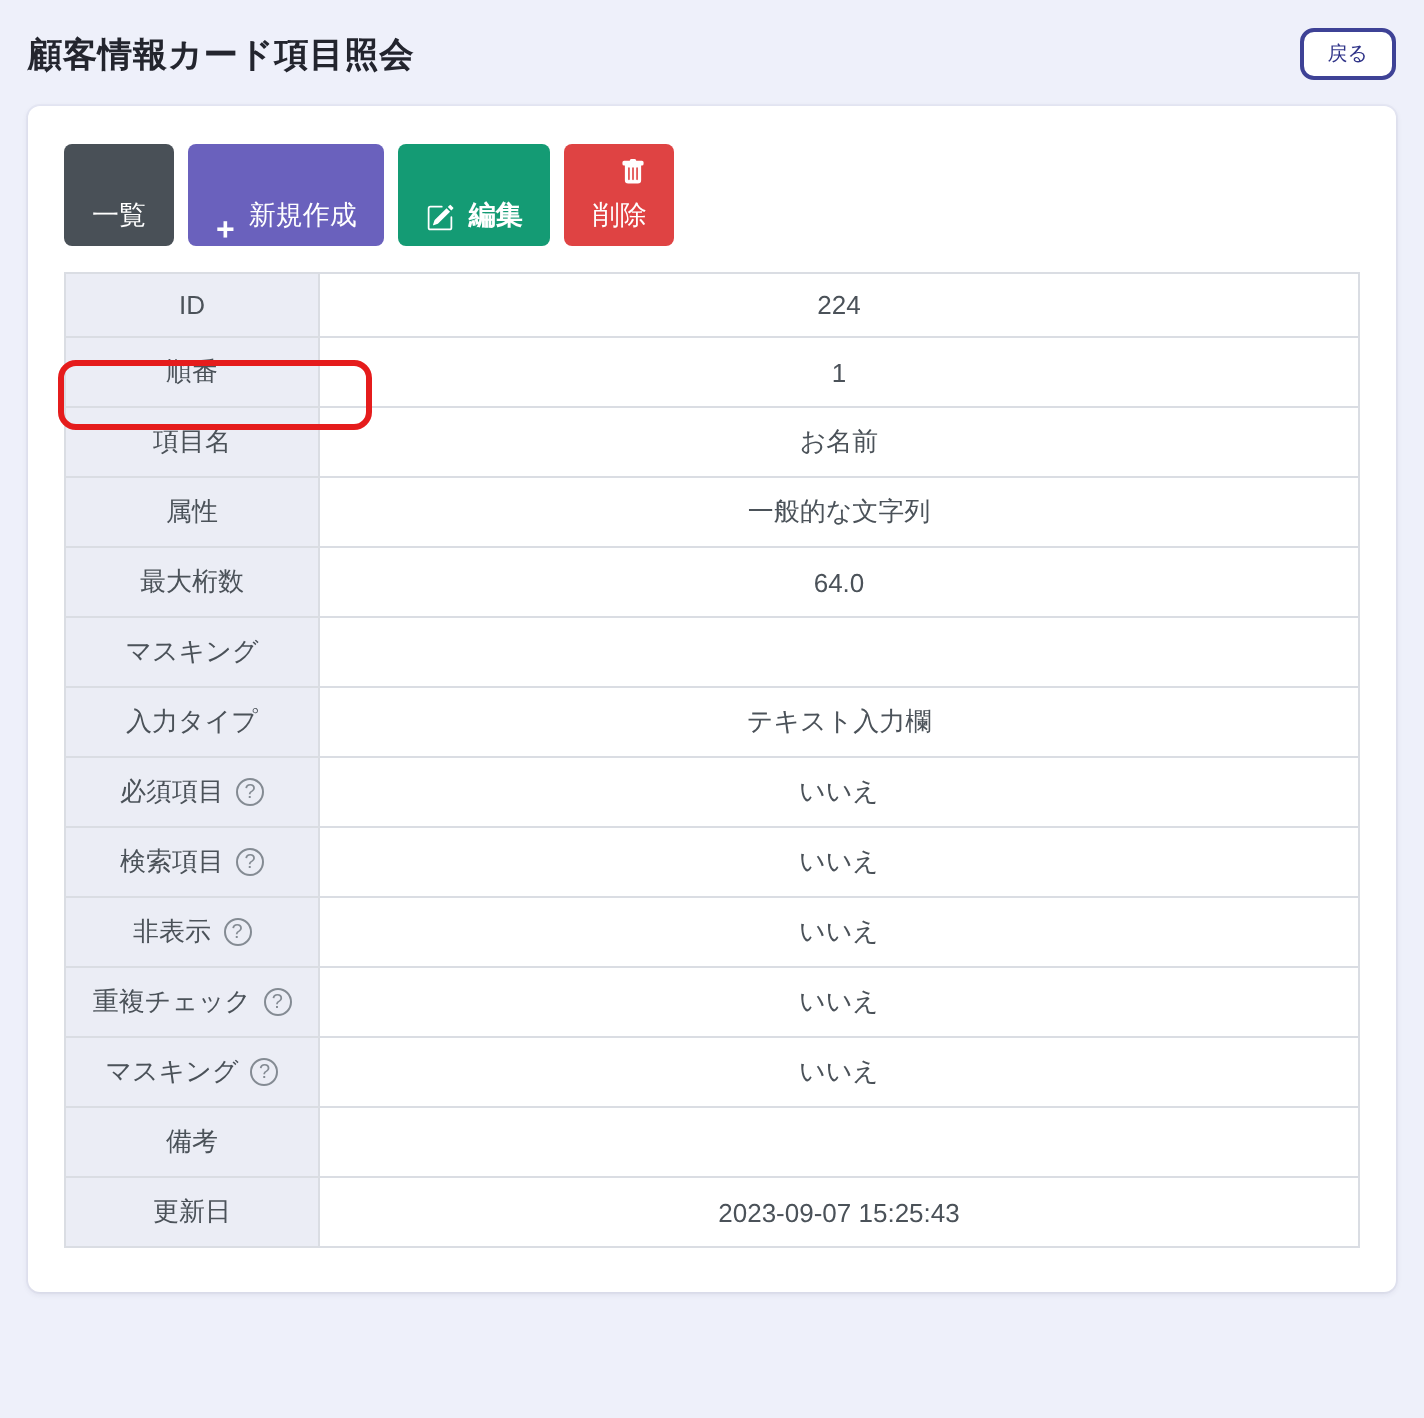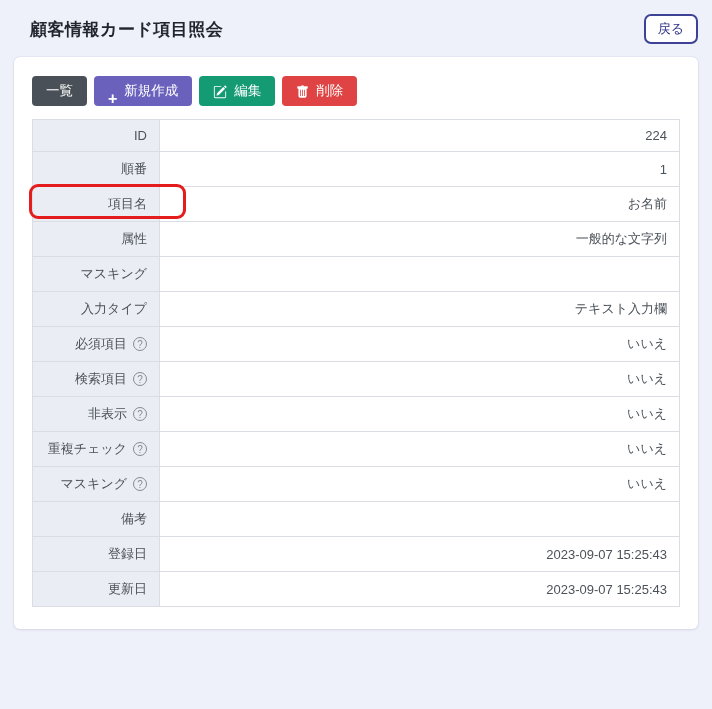--- a/index.html
+++ b/index.html
@@ -22,31 +22,31 @@
   html,body{width:712px;height:709px;}
   body{
     background:var(--page_bg);
     font-family:"Liberation Sans","DejaVu Sans",sans-serif;
     color:var(--text_main);
     position:relative;
     overflow:hidden;
   }
   .page-header{
     display:flex;align-items:center;justify-content:space-between;
-    padding:14px 14px 13px 30px;
+    padding:14px 14px 13px 14px;
   }
   .page-title{
     font-size:17px;font-weight:bold;color:var(--title_color);
     letter-spacing:.5px;
   }
   .back-btn{
     background:#fff;
     border:2px solid var(--back_border);
     color:var(--back_text);
-    font-size:13px;
+    font-size:10px;
     padding:4px 12px;
     border-radius:7px;
     cursor:pointer;
     font-family:inherit;
   }
   .card{
     position:relative;
     margin:0 14px;
     background:var(--card_bg);
     border-radius:6px;
@@ -55,35 +55,35 @@
   }
   .toolbar{display:flex;gap:7px;}
   .btn{
     display:inline-flex;align-items:flex-end;gap:7px;
     border:none;border-radius:4px;
     color:#fff;font-size:13.5px;font-family:inherit;
     padding:7px 14px;cursor:pointer;line-height:1.2;
   }
   .btn-list{background:var(--list_btn);}
   .btn-create{background:var(--create_btn);}
-  .btn-edit{background:var(--edit_btn);}
-  .btn-delete{background:var(--delete_btn);}
+  .btn-edit{background:var(--edit_btn);font-weight:bold;}
+  .btn-delete{background:var(--delete_btn);flex-direction:column;}
   .btn .plus{font-size:16px;font-weight:bold;line-height:0;}
   .btn svg{display:block;}
   table.detail{
     width:100%;
     margin-top:13px;
     border-collapse:collapse;
     font-size:13px;
   }
   table.detail th, table.detail td{
     border:1px solid var(--table_border);
     padding:8px 12px;
     height:20px;
-    text-align:right;
+    text-align:center;
     vertical-align:middle;
     font-weight:400;
     color:var(--text_main);
   }
   table.detail th{
     width:127px;
     background:var(--label_cell_bg);
     white-space:nowrap;
   }
   .label-wrap{display:inline-flex;align-items:center;gap:6px;}
@@ -160,20 +160,26 @@
           <td><span>お名前</span></td>
         </tr>
         <tr>
           <th><span class="label-wrap">
               <span>属性</span>
             </span></th>
           <td><span>一般的な文字列</span></td>
         </tr>
         <tr>
           <th><span class="label-wrap">
+              <span>最大桁数</span>
+            </span></th>
+          <td><span>64.0</span></td>
+        </tr>
+        <tr>
+          <th><span class="label-wrap">
               <span>マスキング</span>
             </span></th>
           <td><span></span></td>
         </tr>
         <tr>
           <th><span class="label-wrap">
               <span>入力タイプ</span>
             </span></th>
           <td><span>テキスト入力欄</span></td>
         </tr>
@@ -210,26 +216,20 @@
               <span>マスキング</span>
               <span class="help-icon">?</span>
             </span></th>
           <td><span>いいえ</span></td>
         </tr>
         <tr>
           <th><span class="label-wrap">
               <span>備考</span>
             </span></th>
           <td><span></span></td>
-        </tr>
-        <tr>
-          <th><span class="label-wrap">
-              <span>登録日</span>
-            </span></th>
-          <td><span>2023-09-07 15:25:43</span></td>
         </tr>
         <tr>
           <th><span class="label-wrap">
               <span>更新日</span>
             </span></th>
           <td><span>2023-09-07 15:25:43</span></td>
         </tr>
       </tbody>
   </table>
 

